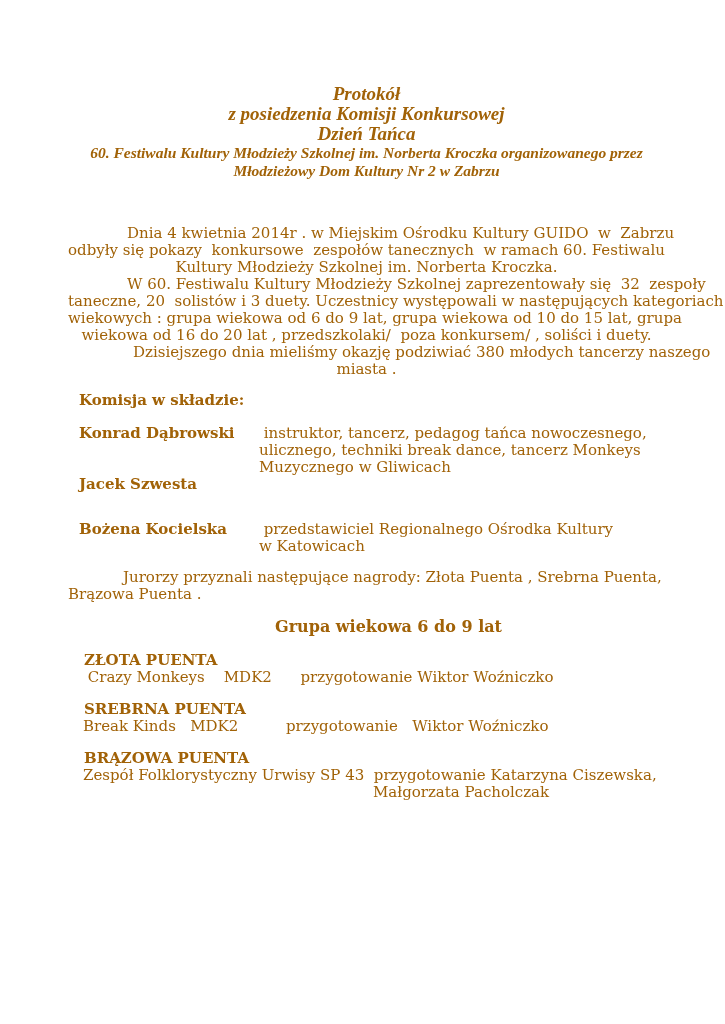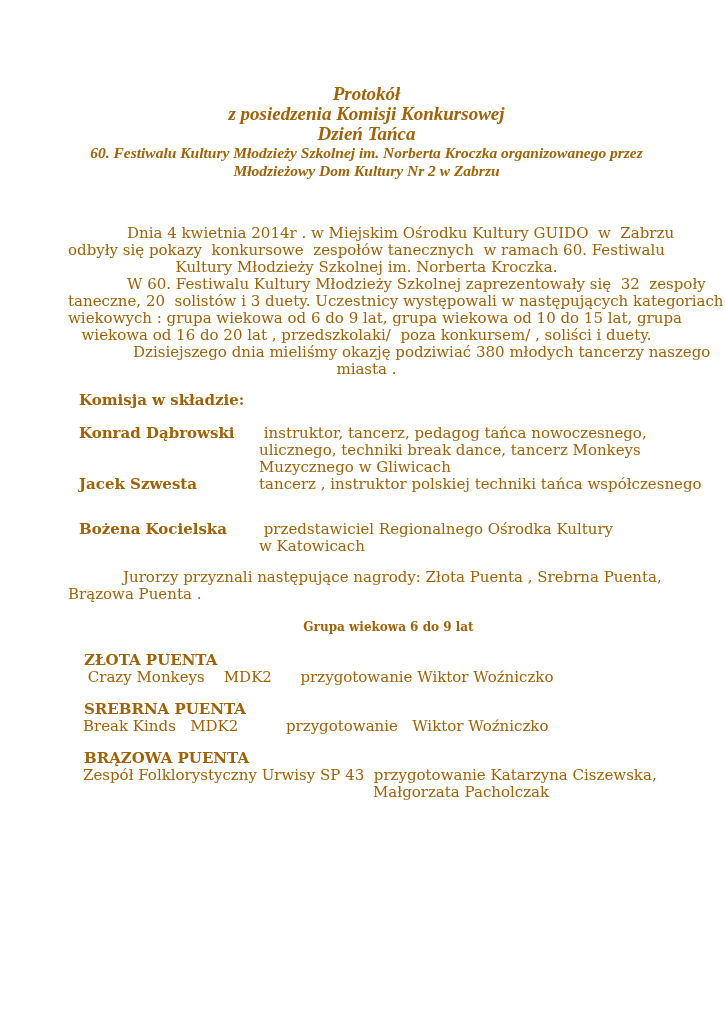--- a/index.html
+++ b/index.html
@@ -31,21 +31,21 @@
   .member-row.first  { margin-top:16px; }
   .member-row.gapped { margin-top:28px; }
   .member-name { flex:none; width:180px; padding-left:11px; font-weight:bold; white-space:pre; }
   .member-desc { flex:none; }
   
   .jurorzy { margin-top:14px; }
   .jurorzy .first { text-indent:55px; }
   
   .grupa-heading {
     margin-top:14px; position:relative; left:22px;
-    text-align:center; font-weight:bold; font-size:12px; line-height:20px;
+    text-align:center; font-weight:bold; font-size:16px; line-height:20px;
   }
   .award-title { margin-top:15px; padding-left:16px; font-weight:bold; white-space:pre; }
   .award-line  { margin-top:0; padding-left:15px; white-space:pre; }
   .award-line2 { padding-left:305px; white-space:pre; }
 </style>
 </head>
 <body>
 
 <div class="page">
 
@@ -80,23 +80,20 @@
       <div class="member-name">Konrad Dąbrowski</div>
       <div class="member-desc">
         <div class="line"> instruktor, tancerz, pedagog tańca nowoczesnego,</div>
         <div class="line">ulicznego, techniki break dance, tancerz Monkeys</div>
         <div class="line">Muzycznego w Gliwicach</div>
       </div>
     </div>
 
     <div class="member-row">
       <div class="member-name">Jacek Szwesta</div>
-      <div class="member-desc">
-        <div class="line">tancerz , instruktor polskiej techniki tańca współczesnego</div>
-      </div>
     </div>
 
     <div class="member-row gapped">
       <div class="member-name">Bożena Kocielska</div>
       <div class="member-desc">
         <div class="line"> przedstawiciel Regionalnego Ośrodka Kultury</div>
         <div class="line">w Katowicach</div>
       </div>
     </div>
   </div>

